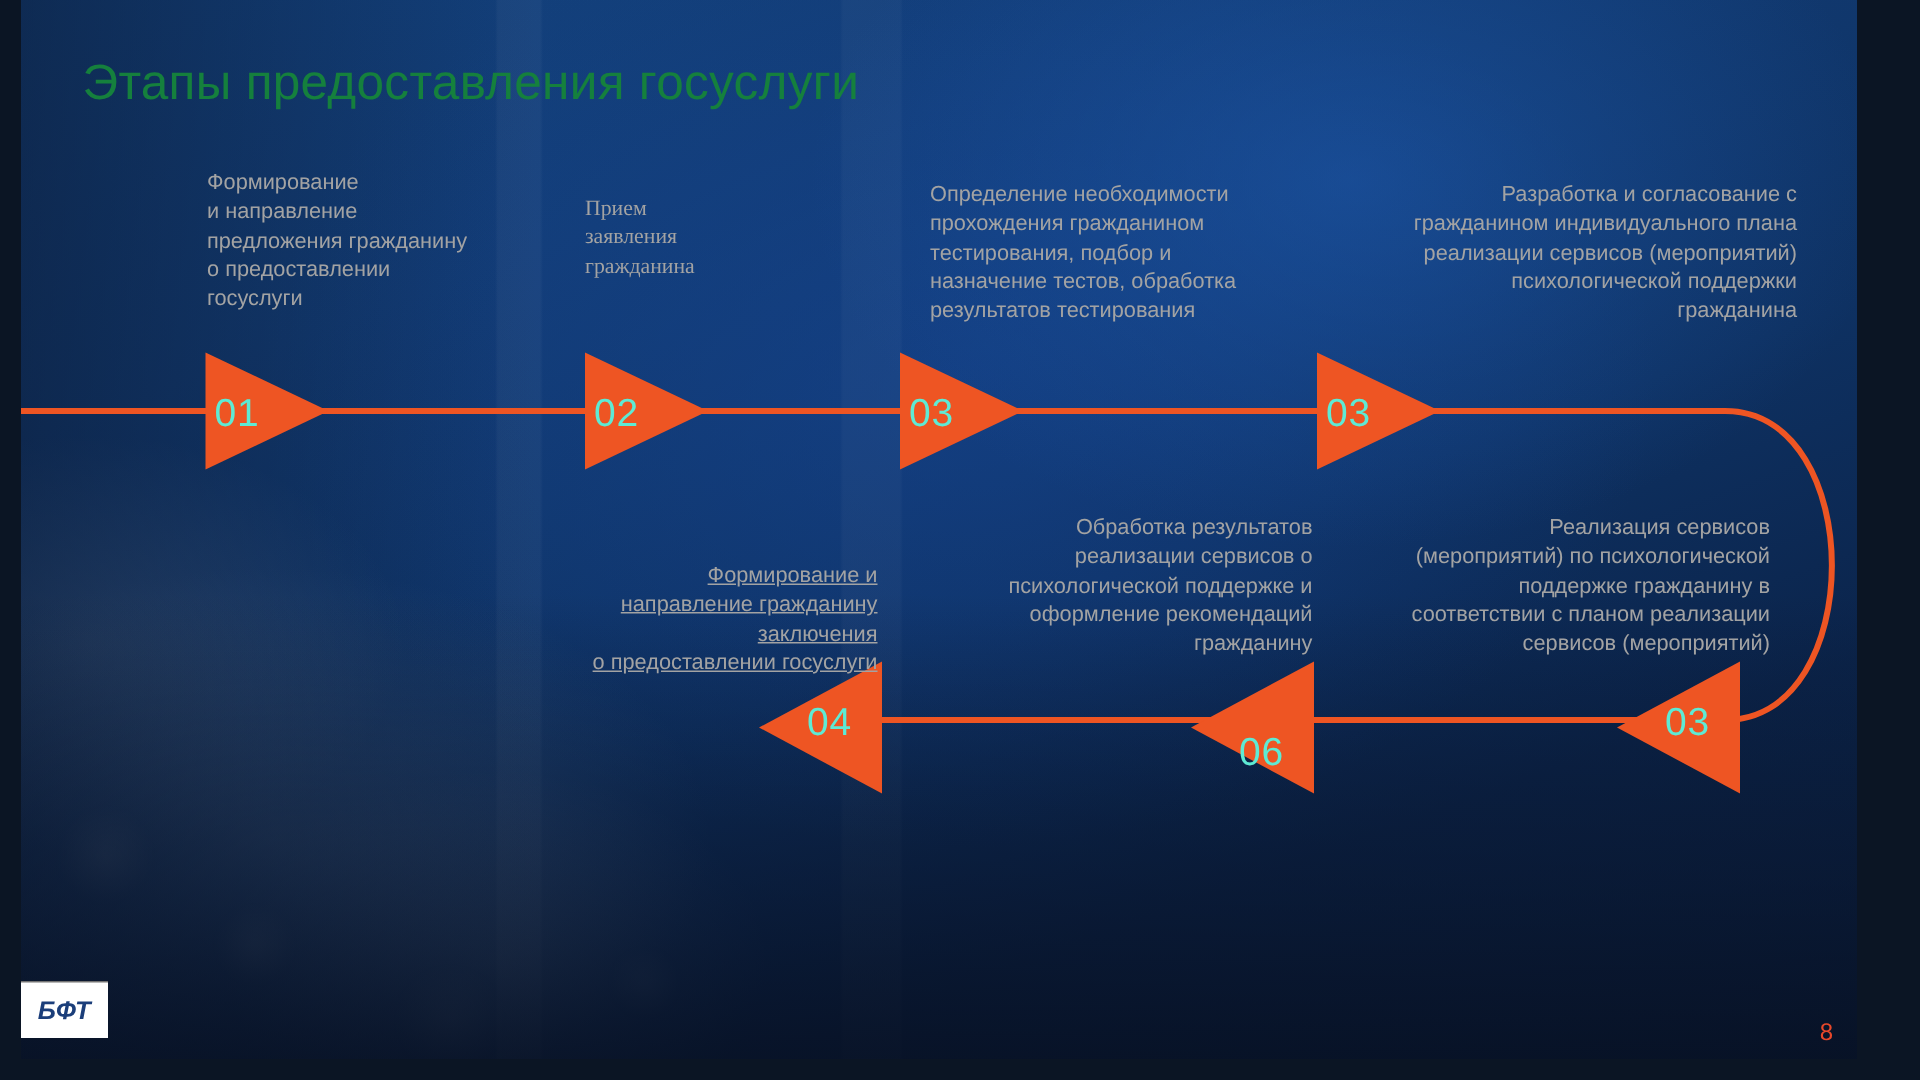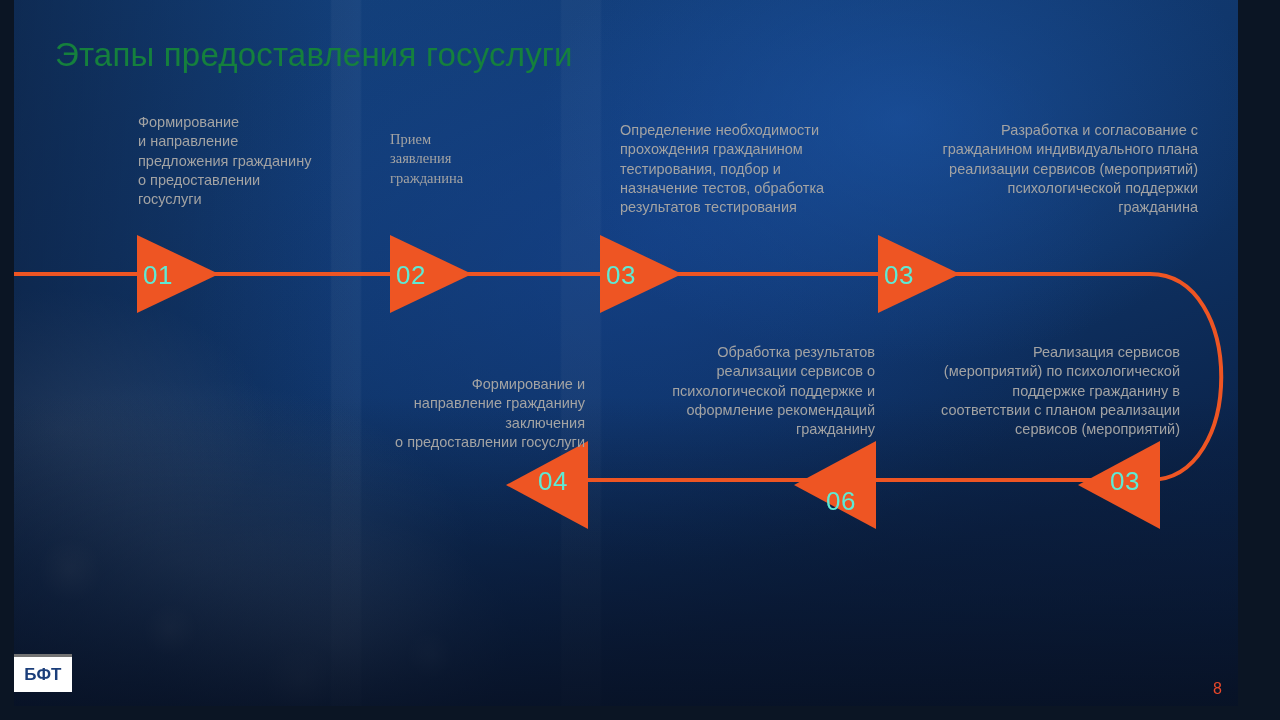--- a/index.html
+++ b/index.html
@@ -114,26 +114,27 @@
   .caption.left { text-align: left; }
 
   
   .logo {
     position: absolute;
     left: 14px;
     bottom: 28px;
     width: 58px;
     height: 38px;
     background: #ffffff;
-    border-top: 3px solid #737373;
+    border-top: 1px solid #737373;
     box-sizing: border-box;
     display: flex;
     align-items: center;
     justify-content: center;
     z-index: 30;
+    font-style: italic;
   }
   .logo span {
     color: #1b3e7a;
     font-size: 17px;
     font-weight: bold;
     letter-spacing: .5px;
   }
   .page-number {
     position: absolute;
     right: 58px;
@@ -214,21 +215,21 @@
   <div class="caption right" style="left:880px; top:343px; width:300px;">Реализация сервисов
 (мероприятий) по психологической
 поддержке гражданину в
 соответствии с планом реализации
 сервисов (мероприятий)</div>
   <div class="caption right" style="left:620px; top:343px; width:255px;">Обработка результатов
 реализации сервисов о
 психологической поддержке и
 оформление рекомендаций
 гражданину</div>
-  <div class="caption right" style="left:340px; top:375px; width:245px;">Формирование и
+  <div class="caption right" style="left:340px; top:375px; width:245px;text-decoration:underline;">Формирование и
 направление гражданину
 заключения
 о предоставлении госуслуги</div>
 
   <div class="logo">
     <span>БФТ</span>
   </div>
 
   <div class="page-number">8</div>
 </div>

